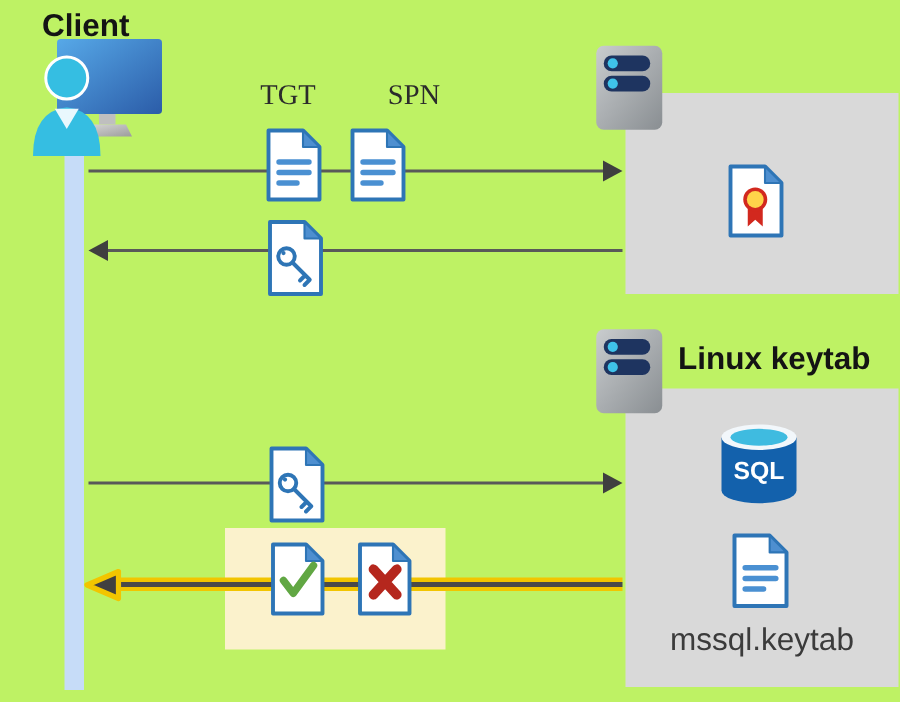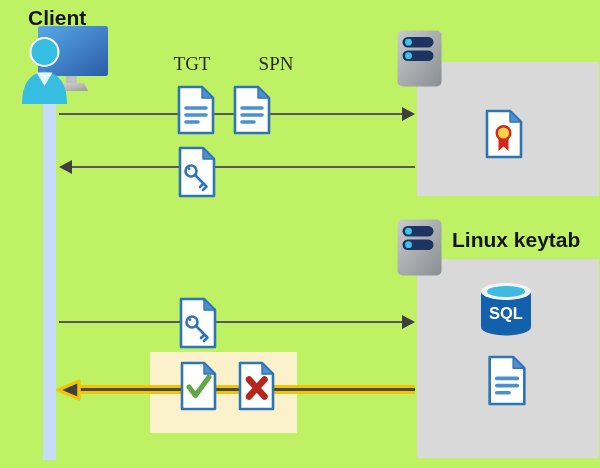--- a/index.html
+++ b/index.html
@@ -133,20 +133,21 @@
     <ellipse cx="28" cy="10.5" rx="19" ry="5.6" fill="#3fbbe0"></ellipse>
     <text x="28" y="38" text-anchor="middle" font-family="Liberation Sans, sans-serif" font-size="16.5" font-weight="bold" fill="#ffffff">SQL</text>
   </svg>
 
   <svg class="abs" style="left:485px;top:355px;" width="44" height="51" viewBox="0 0 42 50">
     <path d="M4 2 L27 2 L38 13 L38 48 L4 48 Z" fill="#fff" stroke="#2e75b6" stroke-width="2.6" stroke-linejoin="round"></path>
     <path d="M27 2 L27 13 L38 13 Z" fill="#4e8fd0" stroke="#2e75b6" stroke-width="1.4" stroke-linejoin="round"></path>
     <path d="M11 23 H31 M11 30 H31 M11 37 H23" stroke="#4a90d2" stroke-width="3.6" stroke-linecap="round"></path>
   </svg>
 
+  <div class="abs caption" style="left:417px;top:415px;width:182px;">mssql.keytab</div>
 
   <div>
     <div class="abs hline" style="left:59px;top:321px;width:345px;"></div>
     <div class="abs head-right" style="left:402px;top:315px;"></div>
   </div>
 
   <svg class="abs" style="left:177px;top:297px;" width="42" height="52" viewBox="0 0 42 52">
     <path d="M4 2 L27 2 L38 13 L38 50 L4 50 Z" fill="#fff" stroke="#2e75b6" stroke-width="2.6" stroke-linejoin="round"></path>
     <path d="M27 2 L27 13 L38 13 Z" fill="#4e8fd0" stroke="#2e75b6" stroke-width="1.4" stroke-linejoin="round"></path>
     <circle cx="15" cy="25" r="5.5" fill="none" stroke="#2e75b6" stroke-width="2.6"></circle>

